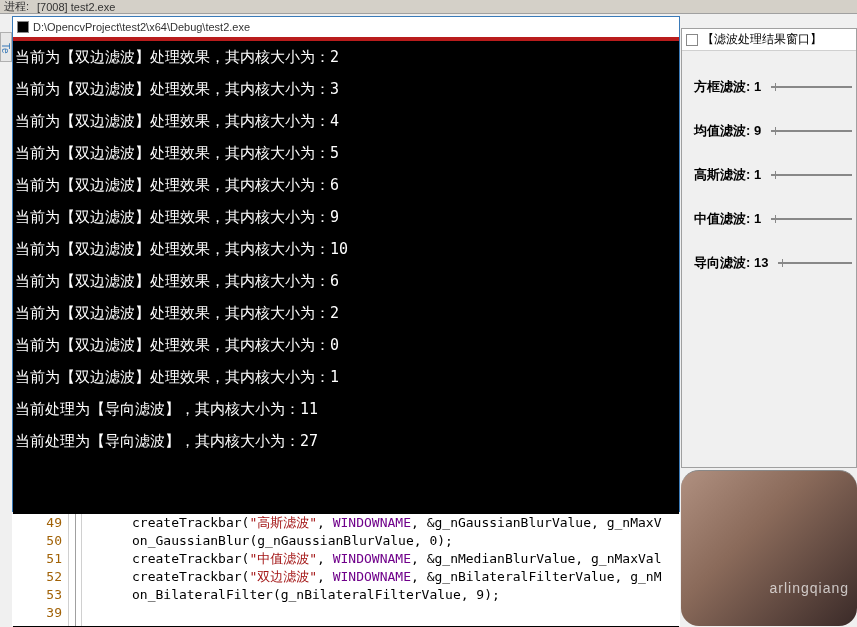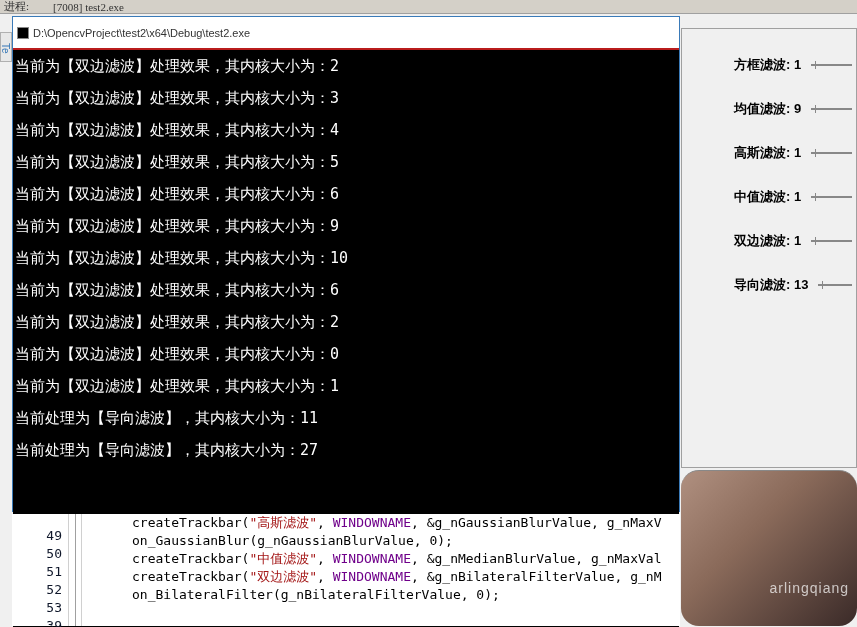--- a/index.html
+++ b/index.html
@@ -1,40 +1,40 @@
 <!DOCTYPE html>
 <html><head>
 <meta charset="utf-8">
 <style>
   * { margin: 0; padding: 0; box-sizing: border-box; }
   body { font-family: "Microsoft YaHei", "SimSun", sans-serif; font-size: 12px; width: 857px; height: 627px; background: #f0f0f0; overflow: hidden; position: relative; }
   
-  .top-toolbar { height: 14px; background: #d4d0c8; border-bottom: 1px solid #a0a0a0; font-size: 11px; padding: 0 4px; color: #333; display: flex; align-items: center; gap: 24px; font-family: Liberation Serif, serif; }
+  .top-toolbar { height: 14px; background: #d4d0c8; border-bottom: 1px solid #a0a0a0; font-size: 11px; padding: 0 4px; color: #333; display: flex; align-items: center; gap: 8px; }
   .left-tab { position: absolute; left: 0; top: 32px; width: 12px; height: 30px; background: #e8e8e8; border: 1px solid #b0b0b0; font-size: 10px; color: #3a7ab8; writing-mode: vertical-rl; text-align: center; padding-top: 2px; }
   
   .console-window { position: absolute; left: 12px; top: 16px; width: 668px; height: 496px; border: 1px solid #3a7ab8; background: #fff; }
-  .console-titlebar { height: 33px; background: #fff; border-bottom: 2px solid #b91c1c; display: flex; align-items: center; padding: 0 4px; font-size: 11px; color: #333; }
+  .console-titlebar { height: 24px; background: #fff; border-bottom: 4px solid #b91c1c; display: flex; align-items: center; padding: 0 4px; font-size: 11px; color: #333; }
   .console-icon { width: 12px; height: 12px; margin-right: 4px; border: 1px solid #888; background: #000; }
   .console-body { background: #000; color: #fff; font-family: "NSimSun","SimSun", monospace; font-size: 15px; line-height: 32px; height: 592px; overflow: hidden; padding: 0; }
   .console-line { padding: 0 2px; white-space: pre; }
   
   .trackbar-window { position: absolute; right: 0; top: 28px; width: 176px; height: 440px; background: #f0f0f0; border: 1px solid #a0a0a0; }
   .trackbar-titlebar { height: 22px; background: #fff; border-bottom: 1px solid #d0d0d0; display: flex; align-items: center; padding: 0 4px; font-size: 12px; }
   .tb-icon { width: 12px; height: 12px; border: 1px solid #888; margin-right: 4px; background: #fff; }
   .trackbar-rows { padding: 14px 4px 4px 12px; }
-  .tb-row { display: flex; align-items: center; height: 44px; font-size: 13px; font-weight: bold; margin-left: 40px; }
+  .tb-row { display: flex; align-items: center; height: 44px; font-size: 13px; font-weight: bold; }
   .tb-label { white-space: pre; }
   .tb-slider { flex: 1; margin-left: 6px; height: 2px; background: #888; position: relative; }
   .tb-tick { position: absolute; top: -3px; width: 1px; height: 8px; background: #888; }
   
   .video-preview { position: absolute; right: 0; top: 470px; width: 176px; height: 156px; background: linear-gradient(135deg,#b09080 0%, #8a6a5a 40%, #3a2a28 100%); border-top: 1px solid #888; border-radius: 18px; }
   .video-overlay { position: absolute; right: 8px; bottom: 30px; color: #fff; font-size: 14px; opacity: 0.7; font-family: Arial; letter-spacing: 1px; }
   
   .code-area { position: absolute; left: 12px; top: 514px; width: 668px; height: 112px; background: #fff; font-family: Consolas, monospace; font-size: 13px; display: flex; }
-  .gutter { width: 56px; text-align: right; padding-right: 6px; color: #0f172a; background: #fff; margin-top: 13px; }
+  .gutter { width: 56px; text-align: right; padding-right: 6px; color: #a16207; background: #fff; }
   .gutter-line { height: 18px; line-height: 18px; }
   .fold-col { width: 14px; border-left: 1px solid #d0d0d0; border-right: 1px solid #d0d0d0; background: #fff; }
   .fold-bar { width: 1px; background: #a0a0a0; margin-left: 6px; height: 100%; }
   .code-lines { padding-left: 50px; }
   .code-line { height: 18px; line-height: 18px; white-space: pre; color: #000; }
   .str { color: #a31515; }
   .macro { color: #6f008a; }
 </style>
 </head>
 <body>
@@ -62,20 +62,24 @@
       <div class="console-line">当前为【双边滤波】处理效果，其内核大小为：6</div>
       <div class="console-line">当前为【双边滤波】处理效果，其内核大小为：2</div>
       <div class="console-line">当前为【双边滤波】处理效果，其内核大小为：0</div>
       <div class="console-line">当前为【双边滤波】处理效果，其内核大小为：1</div>
       <div class="console-line">当前处理为【导向滤波】，其内核大小为：11</div>
       <div class="console-line">当前处理为【导向滤波】，其内核大小为：27</div>
     </div>
 </div>
 
 <div class="trackbar-window">
+  <div class="trackbar-titlebar">
+    <span class="tb-icon"></span>
+    <span>【滤波处理结果窗口】</span>
+  </div>
   <div class="trackbar-rows" id="trackbar-rows">
       <div class="tb-row">
         <span class="tb-label">方框滤波: 1 </span>
         <div class="tb-slider">
           <div class="tb-tick" style="left: 4px;"></div>
         </div>
       </div>
       <div class="tb-row">
         <span class="tb-label">均值滤波: 9 </span>
         <div class="tb-slider">
@@ -83,26 +87,20 @@
         </div>
       </div>
       <div class="tb-row">
         <span class="tb-label">高斯滤波: 1 </span>
         <div class="tb-slider">
           <div class="tb-tick" style="left: 4px;"></div>
         </div>
       </div>
       <div class="tb-row">
         <span class="tb-label">中值滤波: 1 </span>
-        <div class="tb-slider">
-          <div class="tb-tick" style="left: 4px;"></div>
-        </div>
-      </div>
-      <div class="tb-row">
-        <span class="tb-label">双边滤波: 1 </span>
         <div class="tb-slider">
           <div class="tb-tick" style="left: 4px;"></div>
         </div>
       </div>
       <div class="tb-row">
         <span class="tb-label">导向滤波: 13 </span>
         <div class="tb-slider">
           <div class="tb-tick" style="left: 4px;"></div>
         </div>
       </div>
@@ -123,15 +121,15 @@
       <div class="gutter-line">39</div>
     </div>
   <div class="fold-col">
       <div class="fold-bar"></div>
     </div>
   <div class="code-lines" id="code-lines">
       <div class="code-line">createTrackbar(<span class="str">"高斯滤波"</span>, <span class="macro">WINDOWNAME</span>, &amp;g_nGaussianBlurValue, g_nMaxV</div>
       <div class="code-line">on_GaussianBlur(g_nGaussianBlurValue, 0);</div>
       <div class="code-line">createTrackbar(<span class="str">"中值滤波"</span>, <span class="macro">WINDOWNAME</span>, &amp;g_nMedianBlurValue, g_nMaxVal</div>
       <div class="code-line">createTrackbar(<span class="str">"双边滤波"</span>, <span class="macro">WINDOWNAME</span>, &amp;g_nBilateralFilterValue, g_nM</div>
-      <div class="code-line">on_BilateralFilter(g_nBilateralFilterValue, 0);</div>
+      <div class="code-line">on_BilateralFilter(g_nBilateralFilterValue, 9);</div>
     </div>
 </div>
 
 </body></html>

